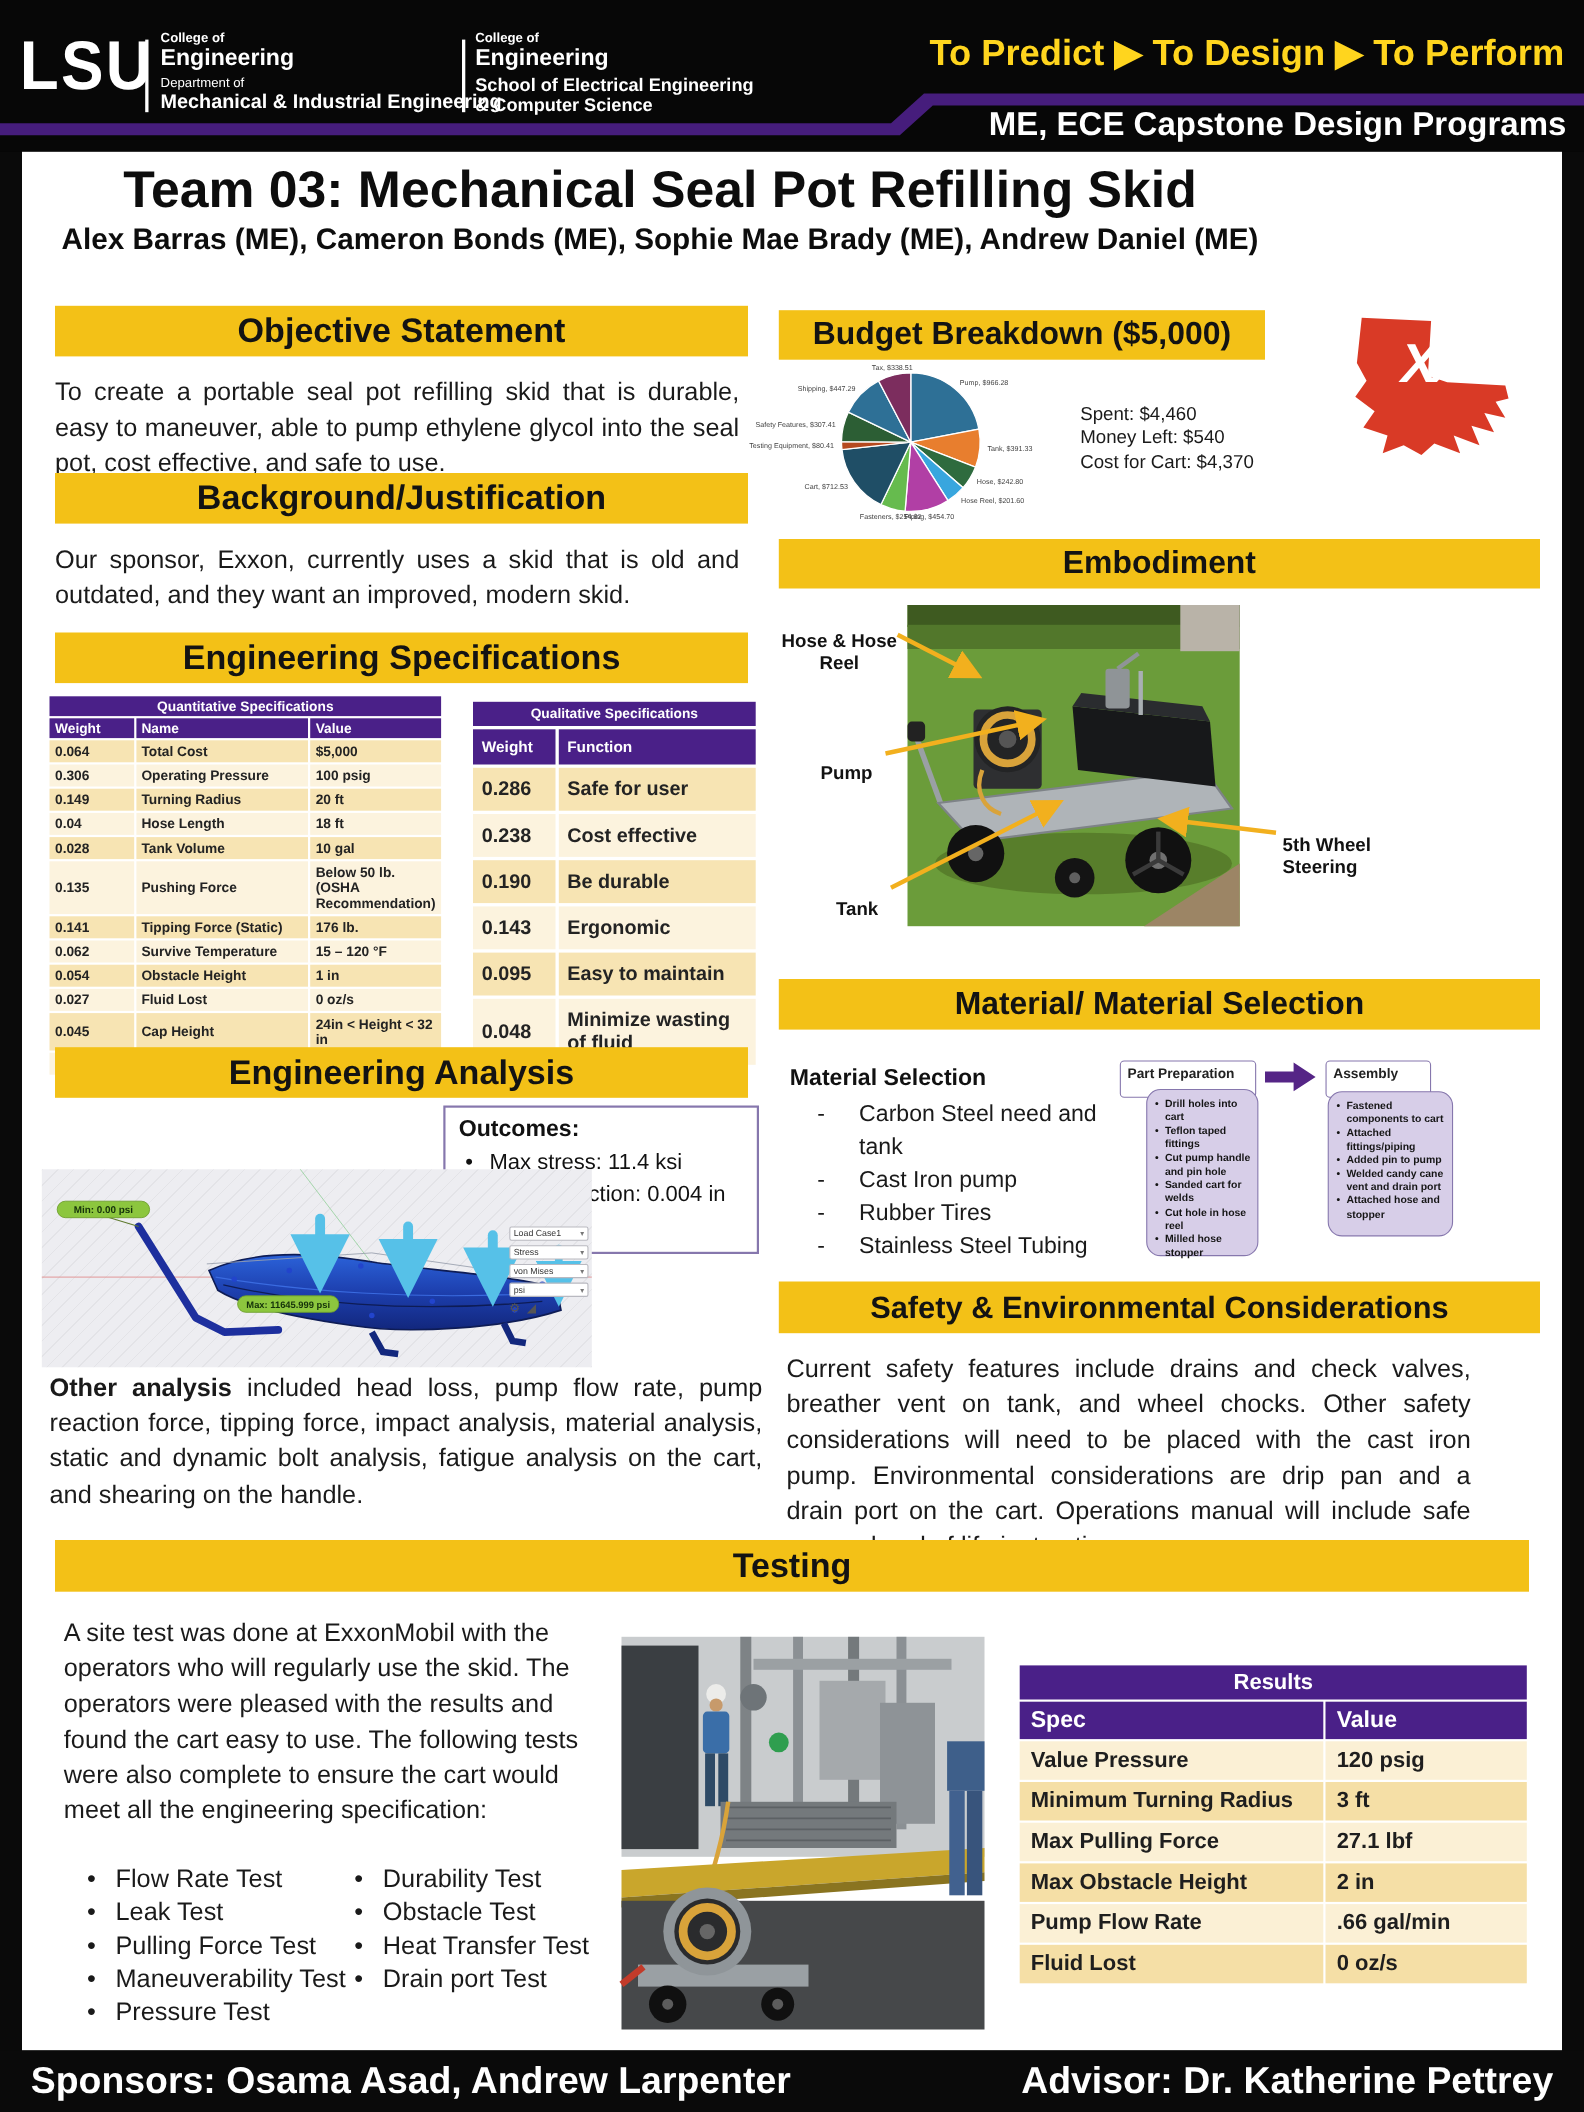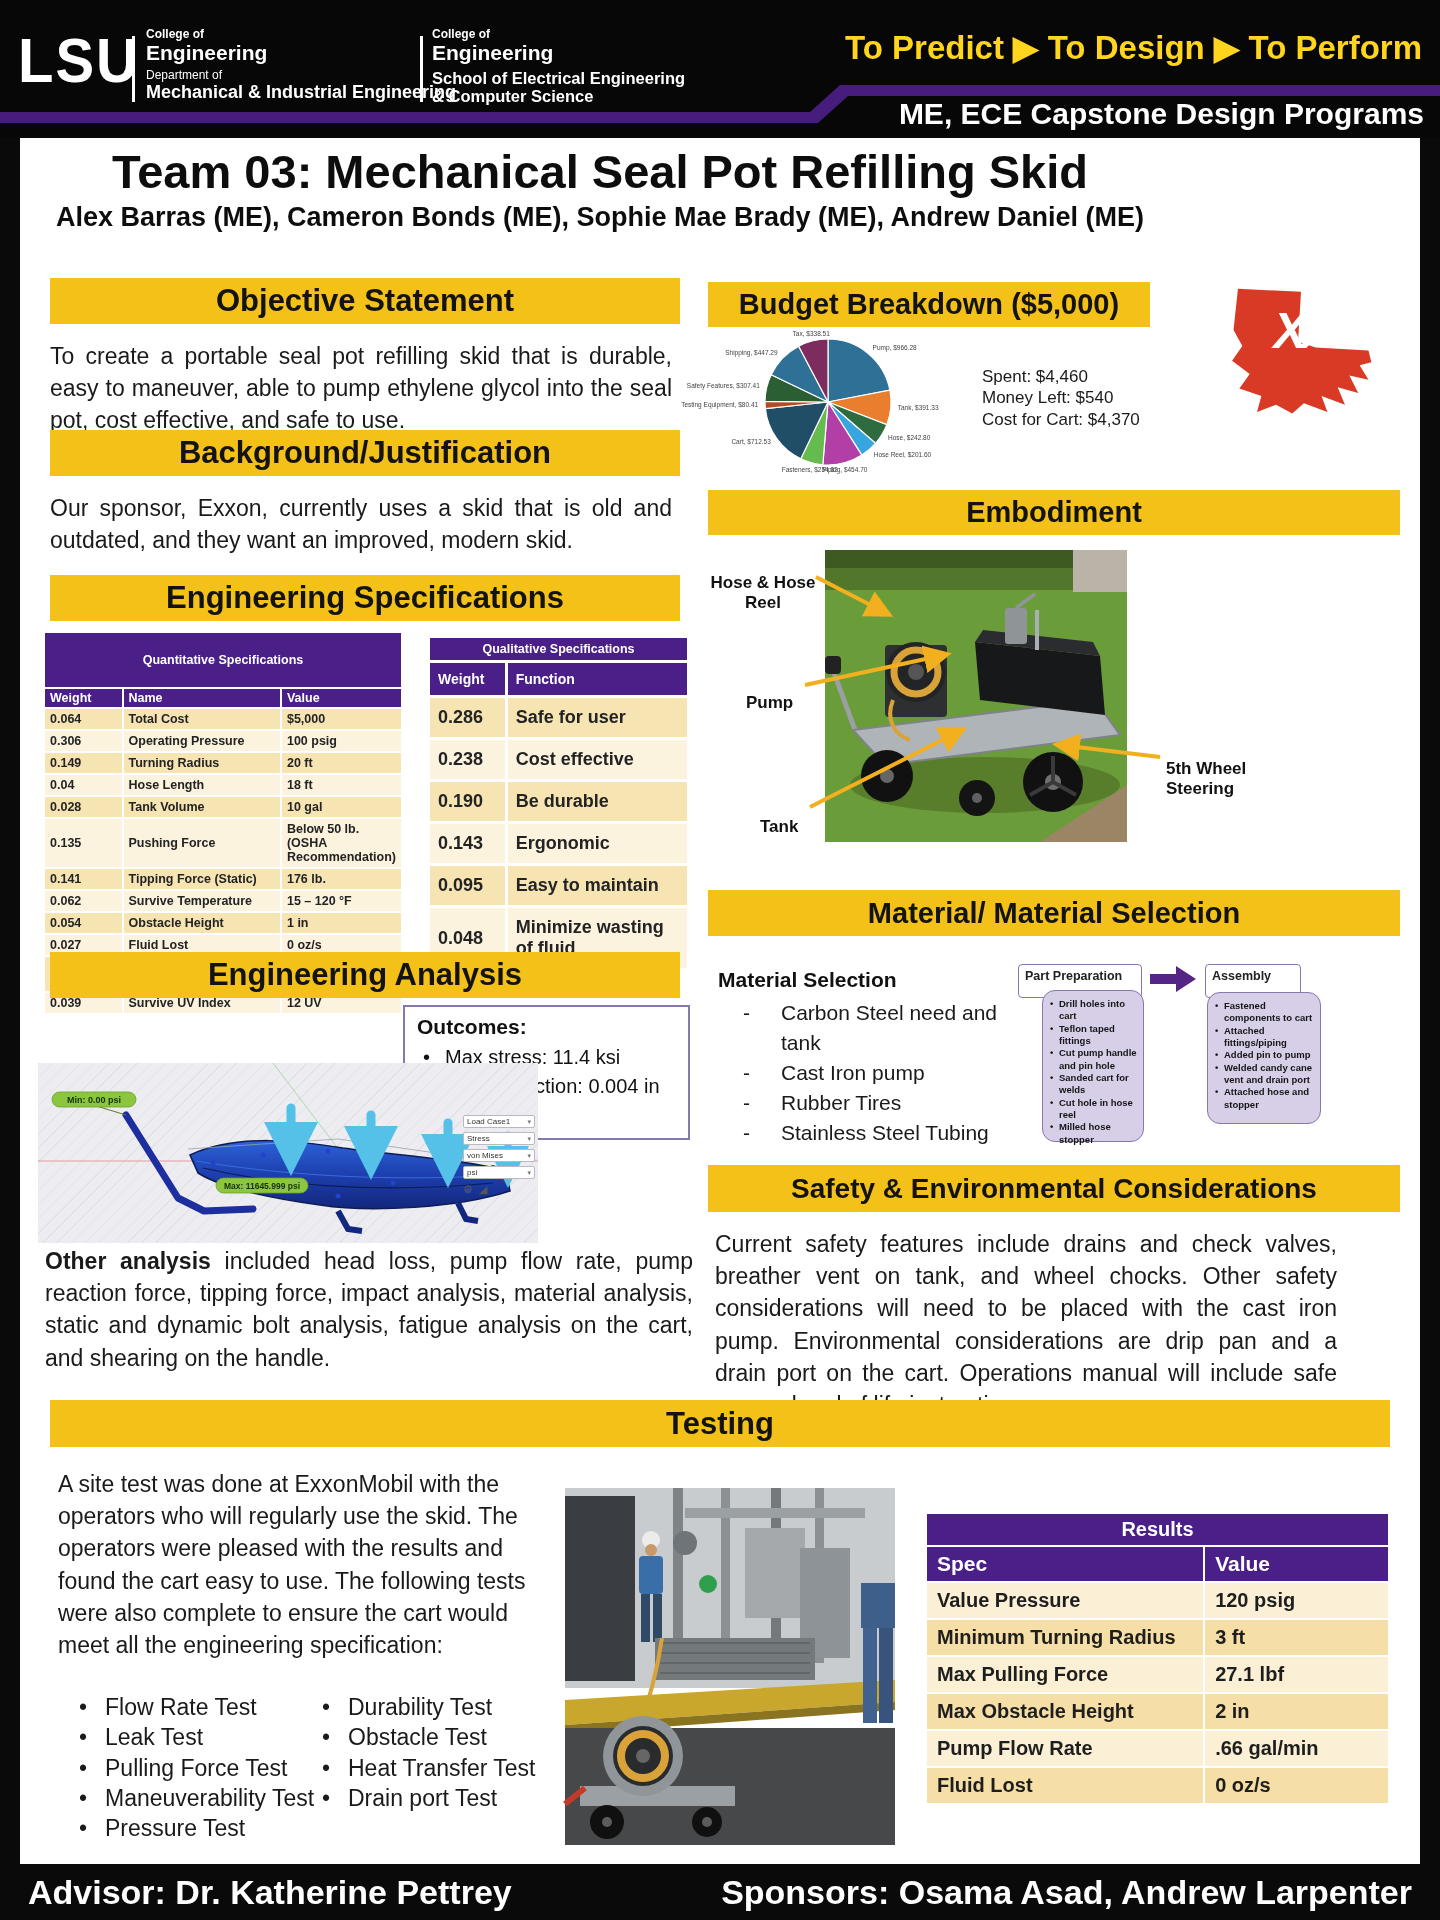--- a/index.html
+++ b/index.html
@@ -19,21 +19,21 @@
   .tagline{position:absolute;right:18px;top:28px;font-size:33px;font-weight:800;color:#FFD51E;white-space:nowrap;}
   .program{position:absolute;right:16px;top:97px;font-size:30px;font-weight:800;color:#fff;white-space:nowrap;}
   
   #poster{position:absolute;left:20px;top:138px;width:1400px;height:1726px;background:#ffffff;}
   .poster-title{position:absolute;left:20px;top:6px;width:1120px;text-align:center;font-size:47px;font-weight:800;color:#0d0d0d;white-space:nowrap;}
   .poster-authors{position:absolute;left:20px;top:64px;width:1120px;text-align:center;font-size:27px;font-weight:700;color:#0d0d0d;white-space:nowrap;}
   .bar{background:#F3C117;color:#131313;font-weight:800;display:flex;align-items:center;justify-content:center;text-align:center;}
   .body-text{font-size:23px;color:#1a1a1a;text-align:justify;line-height:1.4;}
   
   table{border-collapse:separate;border-spacing:2px;}
-  .spec-table .t-title td{background:#4A2088;color:#fff;font-weight:700;text-align:center;font-size:12.5px;padding:20px;}
+  .spec-table .t-title td{background:#4A2088;color:#fff;font-weight:700;text-align:center;font-size:12.5px;padding:2px;}
   .spec-table th{background:#4A2088;color:#fff;text-align:left;font-size:12.5px;font-weight:700;padding:2px 5px;}
   .spec-table td{font-size:12.5px;font-weight:600;padding:3px 5px;color:#232323;}
   .spec-table tbody tr:nth-child(odd) td{background:#F7E4B3;}
   .spec-table tbody tr:nth-child(even) td{background:#FCF3DE;}
   .qual-table{border-spacing:3px;}
   .qual-table .t-title td{font-size:12.5px;padding:4px;}
   .qual-table th{font-size:14px;padding:8px 8px;}
   .qual-table td{font-size:18px;padding:9px 8px;}
   
   .outcomes-box{border:2px solid #8677AD;background:#fff;padding:8px 12px;}
@@ -563,15 +563,15 @@
         <tr>
         <td>Fluid Lost</td>
         <td>0 oz/s</td>
       </tr>
       </tbody>
   </table>
 
 </div>
 
 <div id="footer">
+  <div>Sponsors: Osama Asad, Andrew Larpenter</div>
   <div>Advisor: Dr. Katherine Pettrey</div>
-  <div>Sponsors: Osama Asad, Andrew Larpenter</div>
 </div>
 
 </body></html>

